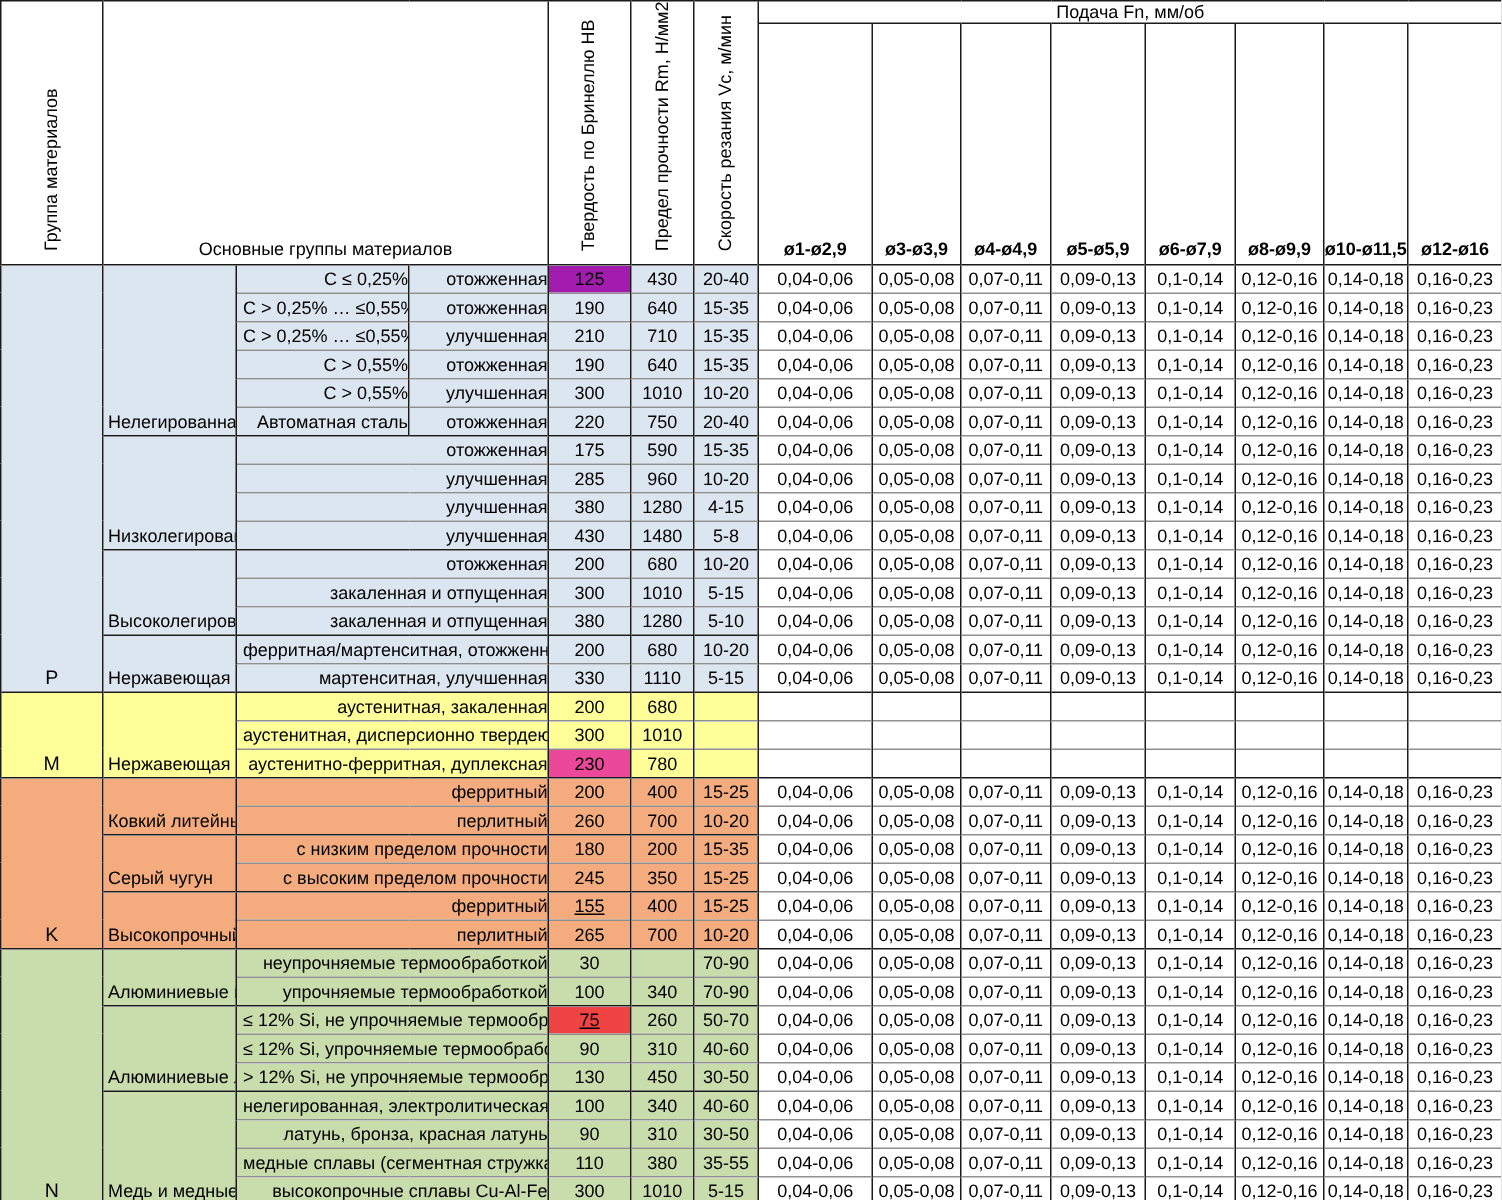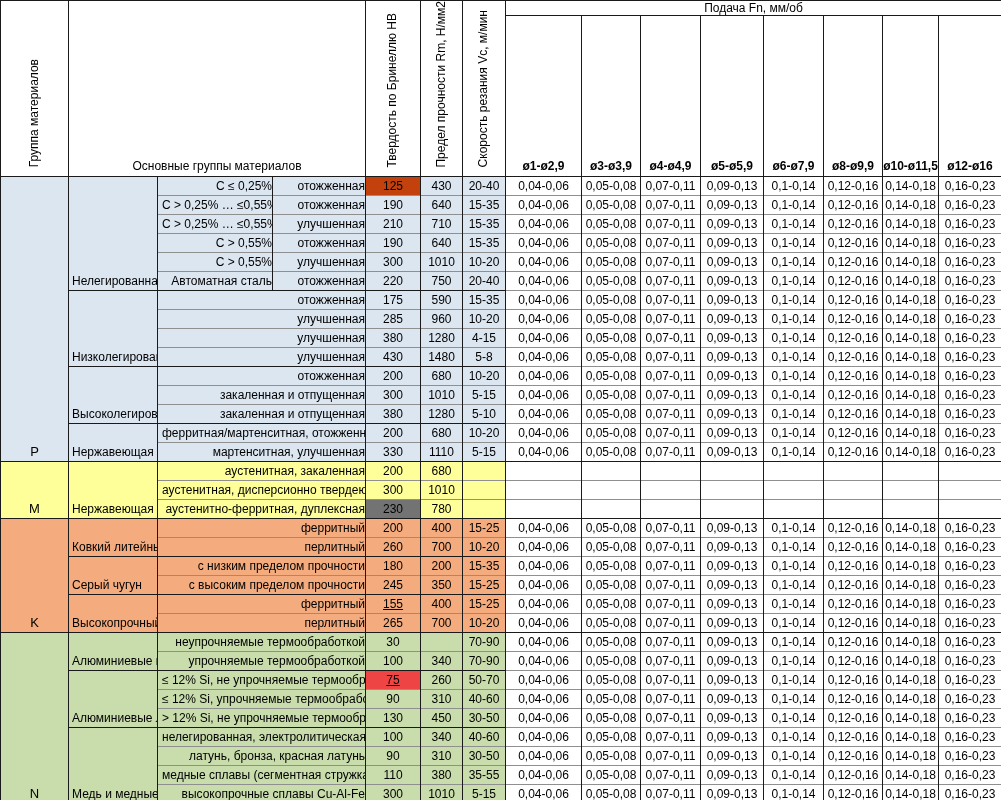--- a/index.html
+++ b/index.html
@@ -67,21 +67,21 @@
         <th class="dia">ø10-ø11,5</th>
         <th class="dia">ø12-ø16</th>
       </tr>
     </thead>
     <tbody id="tbody">
         <tr class="grp-start">
           <td class="letter" rowspan="15" style="background: rgb(220, 230, 241);">P</td>
           <td class="subgroup" rowspan="6" style="background: rgb(220, 230, 241);">Нелегированная сталь</td>
           <td class="desc" style="background: rgb(220, 230, 241);">C ≤ 0,25%</td>
           <td class="desc" style="background: rgb(220, 230, 241);">отожженная</td>
-          <td class="num" style="background: #c2410c;">125</td>
+          <td class="num" style="background: #a21caf;">125</td>
           <td class="num" style="background: rgb(220, 230, 241);">430</td>
           <td class="num" style="background: rgb(220, 230, 241);">20-40</td>
           <td class="num feed">0,04-0,06</td>
           <td class="num feed">0,05-0,08</td>
           <td class="num feed">0,07-0,11</td>
           <td class="num feed">0,09-0,13</td>
           <td class="num feed">0,1-0,14</td>
           <td class="num feed">0,12-0,16</td>
           <td class="num feed">0,14-0,18</td>
           <td class="num feed">0,16-0,23</td>
@@ -315,21 +315,21 @@
           <td class="num feed"></td>
           <td class="num feed"></td>
           <td class="num feed"></td>
           <td class="num feed"></td>
           <td class="num feed"></td>
           <td class="num feed"></td>
           <td class="num feed"></td>
         </tr>
         <tr>
           <td class="desc" colspan="2" style="background: rgb(255, 255, 153);">аустенитно-ферритная, дуплексная</td>
-          <td class="num" style="background: #737373;">230</td>
+          <td class="num" style="background: #ec4899;">230</td>
           <td class="num" style="background: rgb(255, 255, 153);">780</td>
           <td class="num" style="background: rgb(255, 255, 153);"></td>
           <td class="num feed"></td>
           <td class="num feed"></td>
           <td class="num feed"></td>
           <td class="num feed"></td>
           <td class="num feed"></td>
           <td class="num feed"></td>
           <td class="num feed"></td>
           <td class="num feed"></td>

